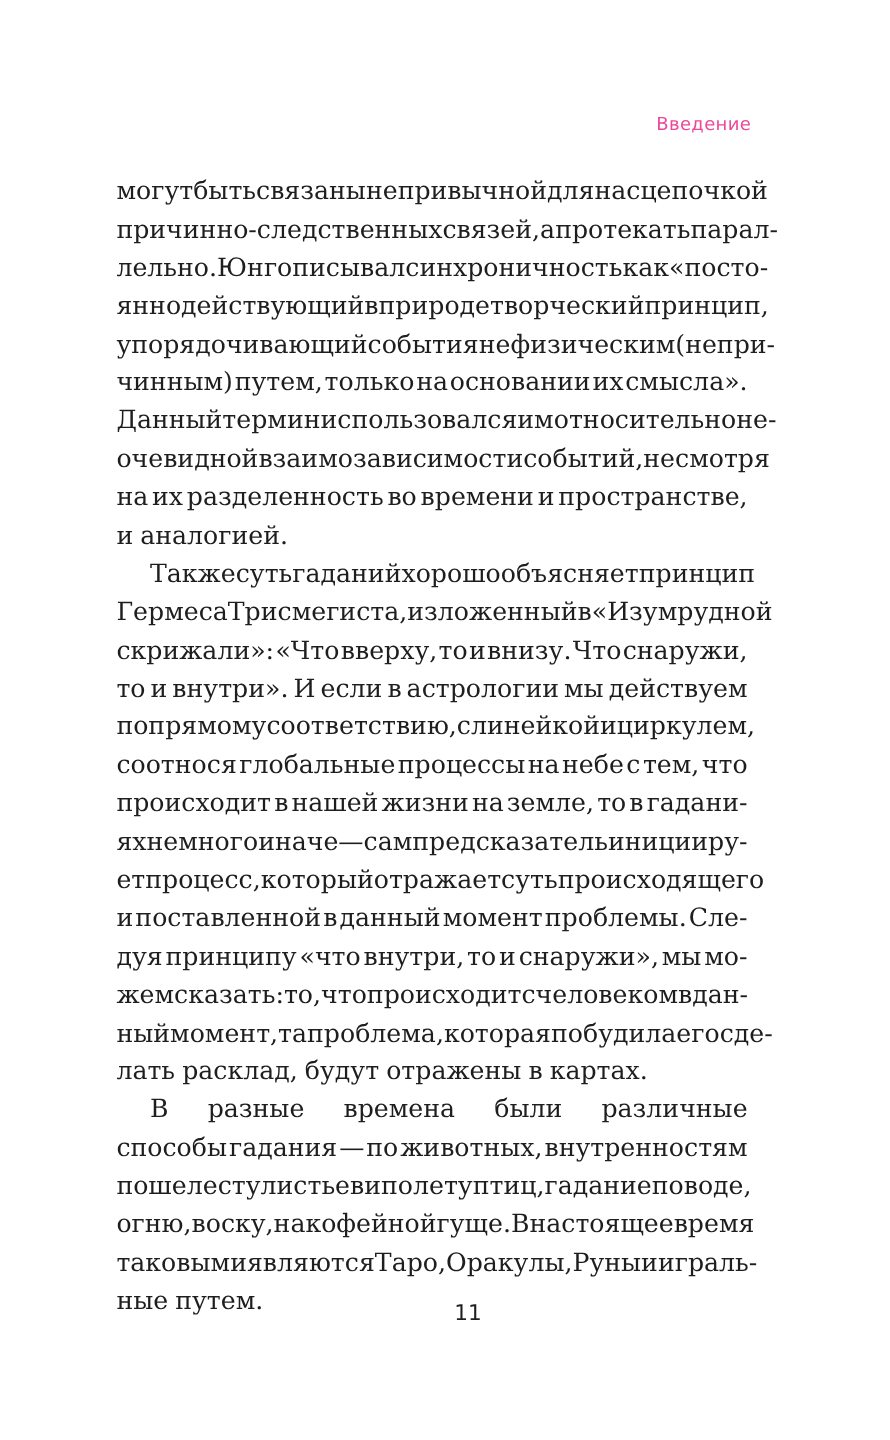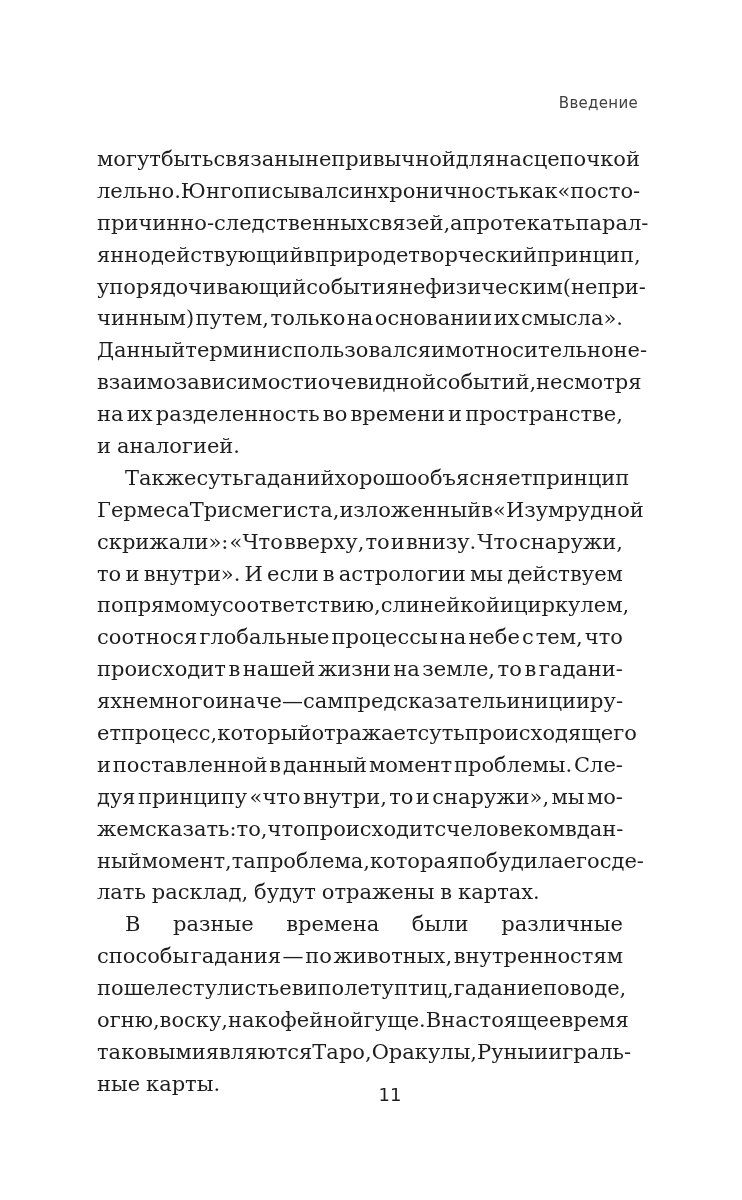--- a/index.html
+++ b/index.html
@@ -9,24 +9,24 @@
     }
     body {
       width: 742px;
       height: 1200px;
       position: relative;
       overflow: hidden;
     }
     .running-header {
       position: absolute;
       top: 94px;
-      right: 104px;
+      right: 116px;
       font-family: "DejaVu Sans", sans-serif;
       font-size: 15px;
-      color: #404040;
+      color: #ec4899;
       letter-spacing: 0.3px;
     }
     .text-block {
       position: absolute;
       left: 97px;
       top: 144px;
       width: 526px;
       font-family: "DejaVu Serif", serif;
       font-size: 21px;
       color: #1e1e1e;
@@ -72,35 +72,35 @@
       <span class="w">могут</span>
       <span class="w">быть</span>
       <span class="w">связаны</span>
       <span class="w">не</span>
       <span class="w">привычной</span>
       <span class="w">для</span>
       <span class="w">нас</span>
       <span class="w">цепочкой</span>
     </div>
     <div class="line">
+      <span class="w">причинно-следственных</span>
+      <span class="w">связей,</span>
+      <span class="w">а</span>
+      <span class="w">протекать</span>
+      <span class="w">парал-</span>
+    </div>
+    <div class="line">
       <span class="w">лельно.</span>
       <span class="w">Юнг</span>
       <span class="w">описывал</span>
       <span class="w">синхроничность</span>
       <span class="w">как</span>
       <span class="w">«посто-</span>
     </div>
     <div class="line">
-      <span class="w">причинно-следственных</span>
-      <span class="w">связей,</span>
-      <span class="w">а</span>
-      <span class="w">протекать</span>
-      <span class="w">парал-</span>
-    </div>
-    <div class="line">
       <span class="w">янно</span>
       <span class="w">действующий</span>
       <span class="w">в</span>
       <span class="w">природе</span>
       <span class="w">творческий</span>
       <span class="w">принцип,</span>
     </div>
     <div class="line">
       <span class="w">упорядочивающий</span>
       <span class="w">события</span>
@@ -118,22 +118,22 @@
     </div>
     <div class="line">
       <span class="w">Данный</span>
       <span class="w">термин</span>
       <span class="w">использовался</span>
       <span class="w">им</span>
       <span class="w">относительно</span>
       <span class="w">не-</span>
     </div>
     <div class="line">
+      <span class="w">очевидной</span>
       <span class="w">взаимозависимости</span>
-      <span class="w">очевидной</span>
       <span class="w">событий,</span>
       <span class="w">несмотря</span>
     </div>
     <div class="line">
       <span class="w">на</span>
       <span class="w">их</span>
       <span class="w">разделенность</span>
       <span class="w">во</span>
       <span class="w">времени</span>
       <span class="w">и</span>
@@ -315,17 +315,17 @@
       <span class="w">таковыми</span>
       <span class="w">являются</span>
       <span class="w">Таро,</span>
       <span class="w">Оракулы,</span>
       <span class="w">Руны</span>
       <span class="w">и</span>
       <span class="w">играль-</span>
     </div>
     <div class="line last">
       <span class="w">ные</span>
-      <span class="w">карты.</span>
+      <span class="w">путем.</span>
     </div>
   </div>
 
 <div class="page-number">11</div>
 
 </body></html>

